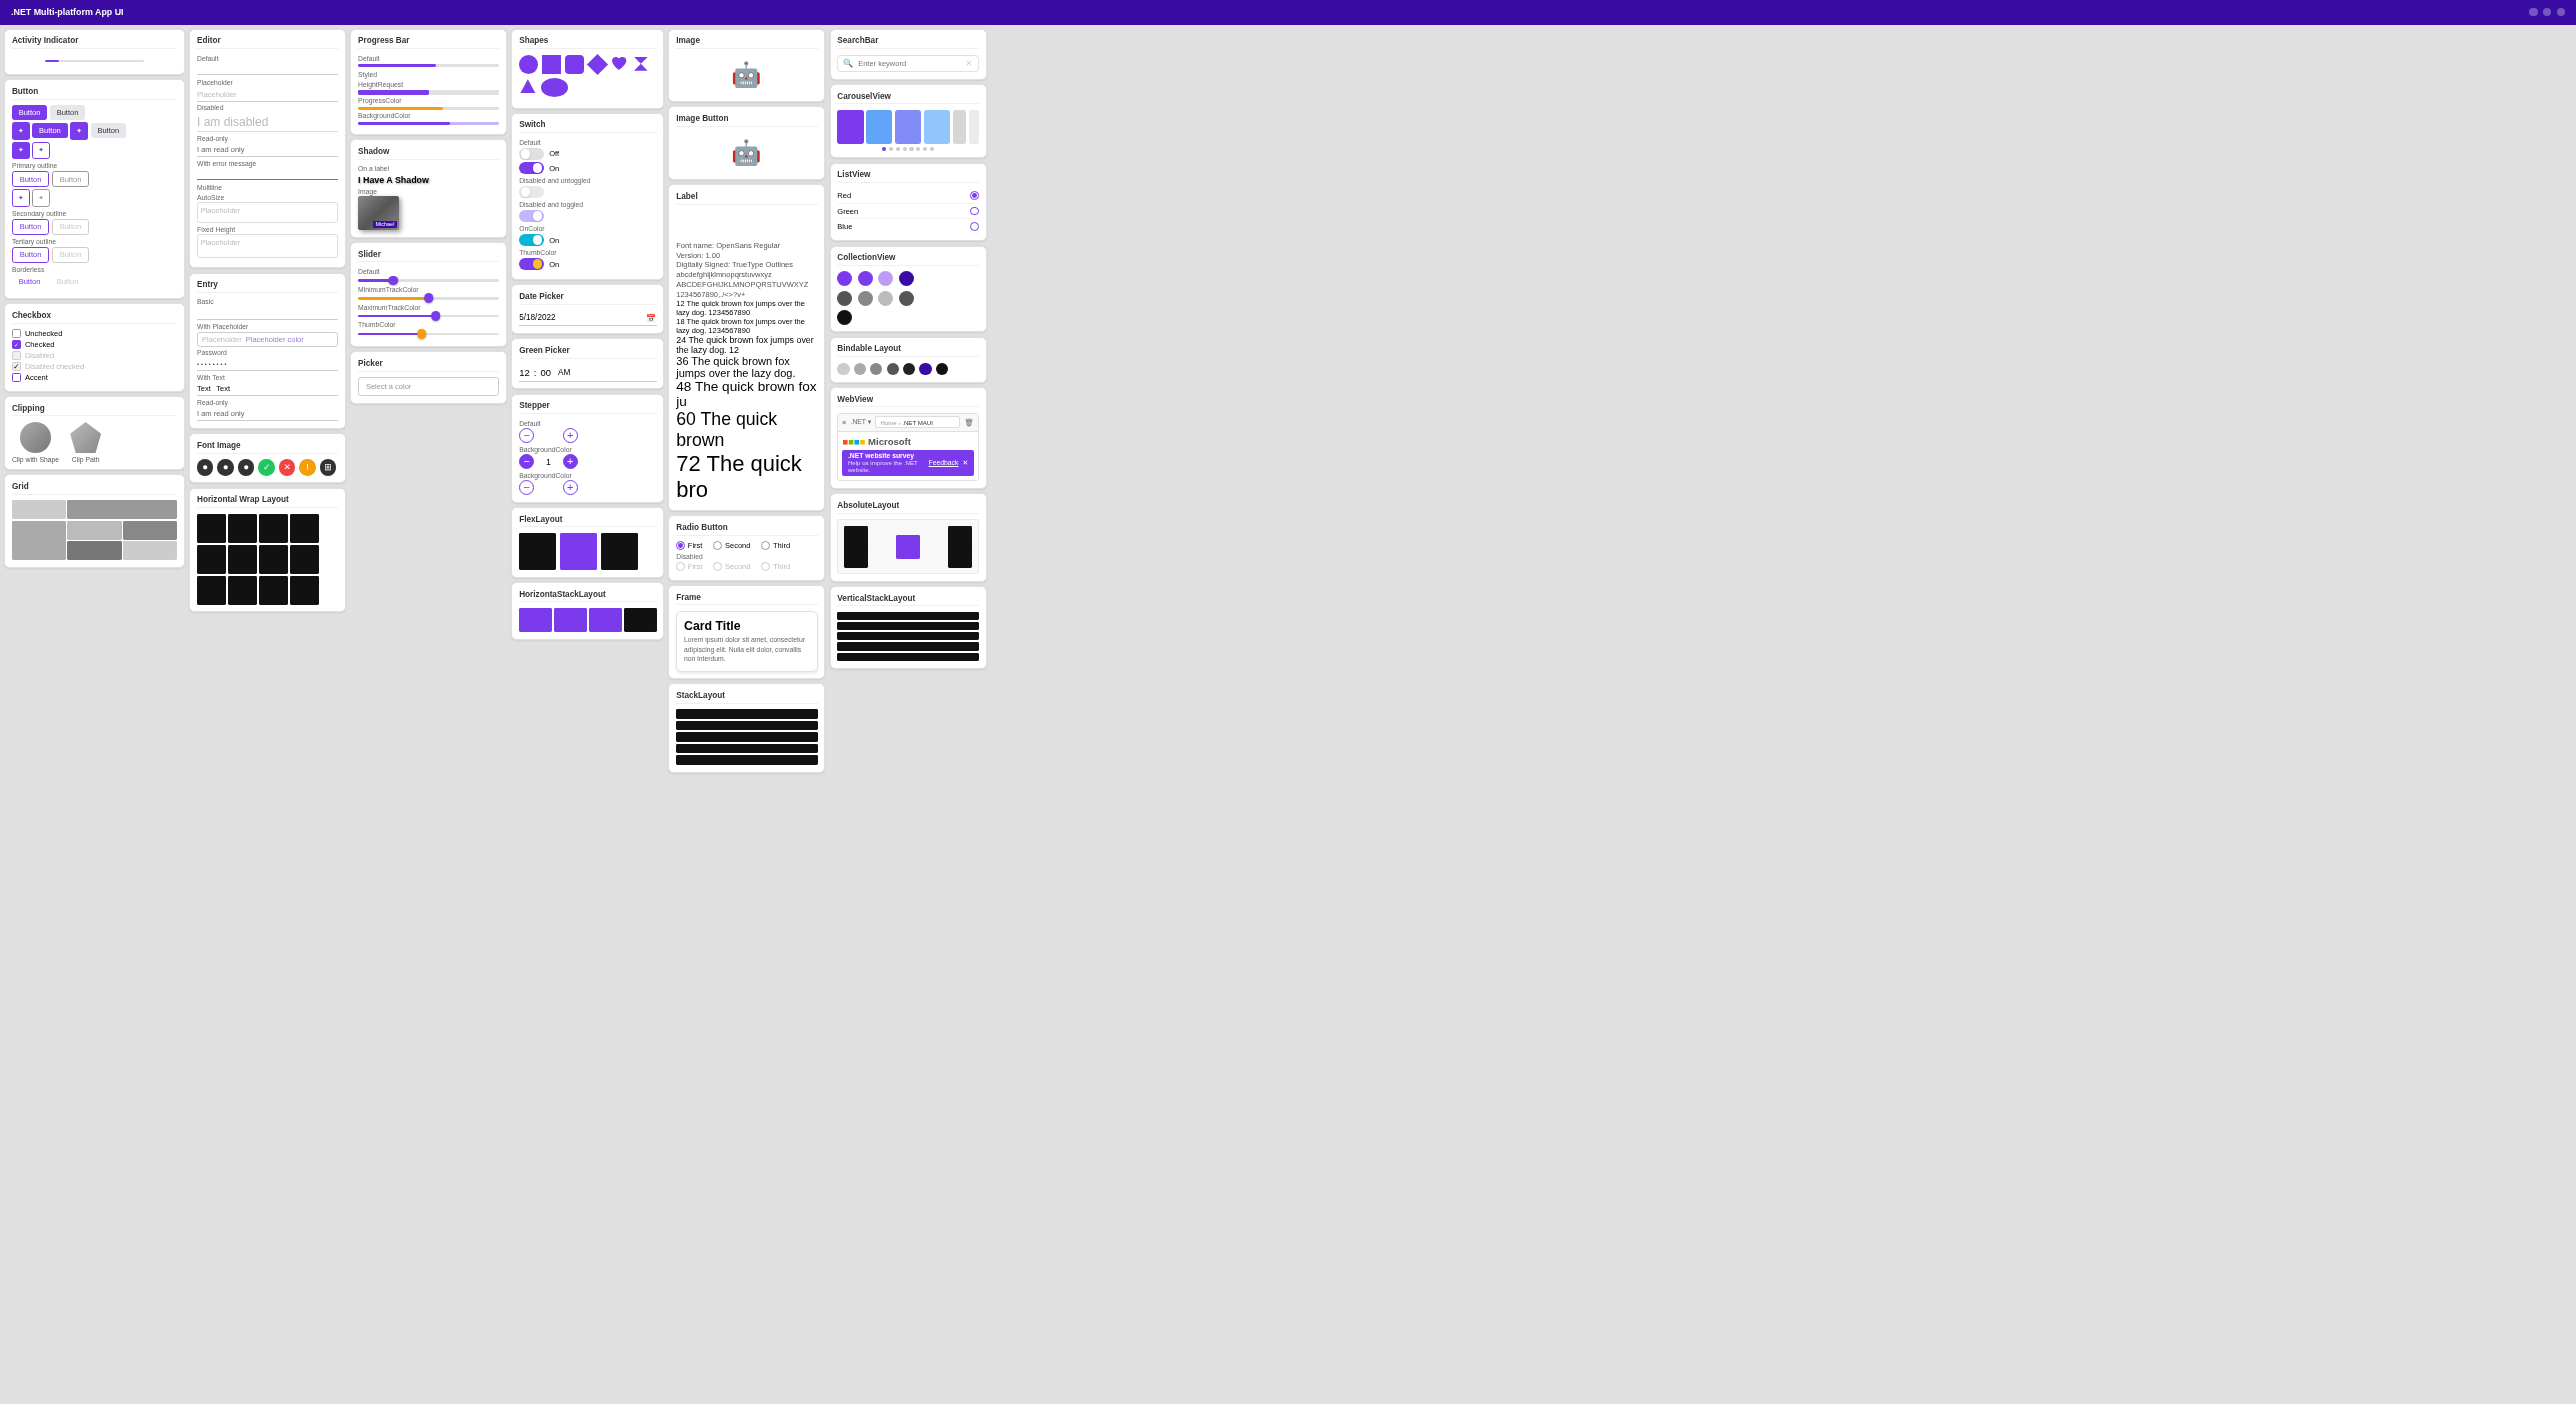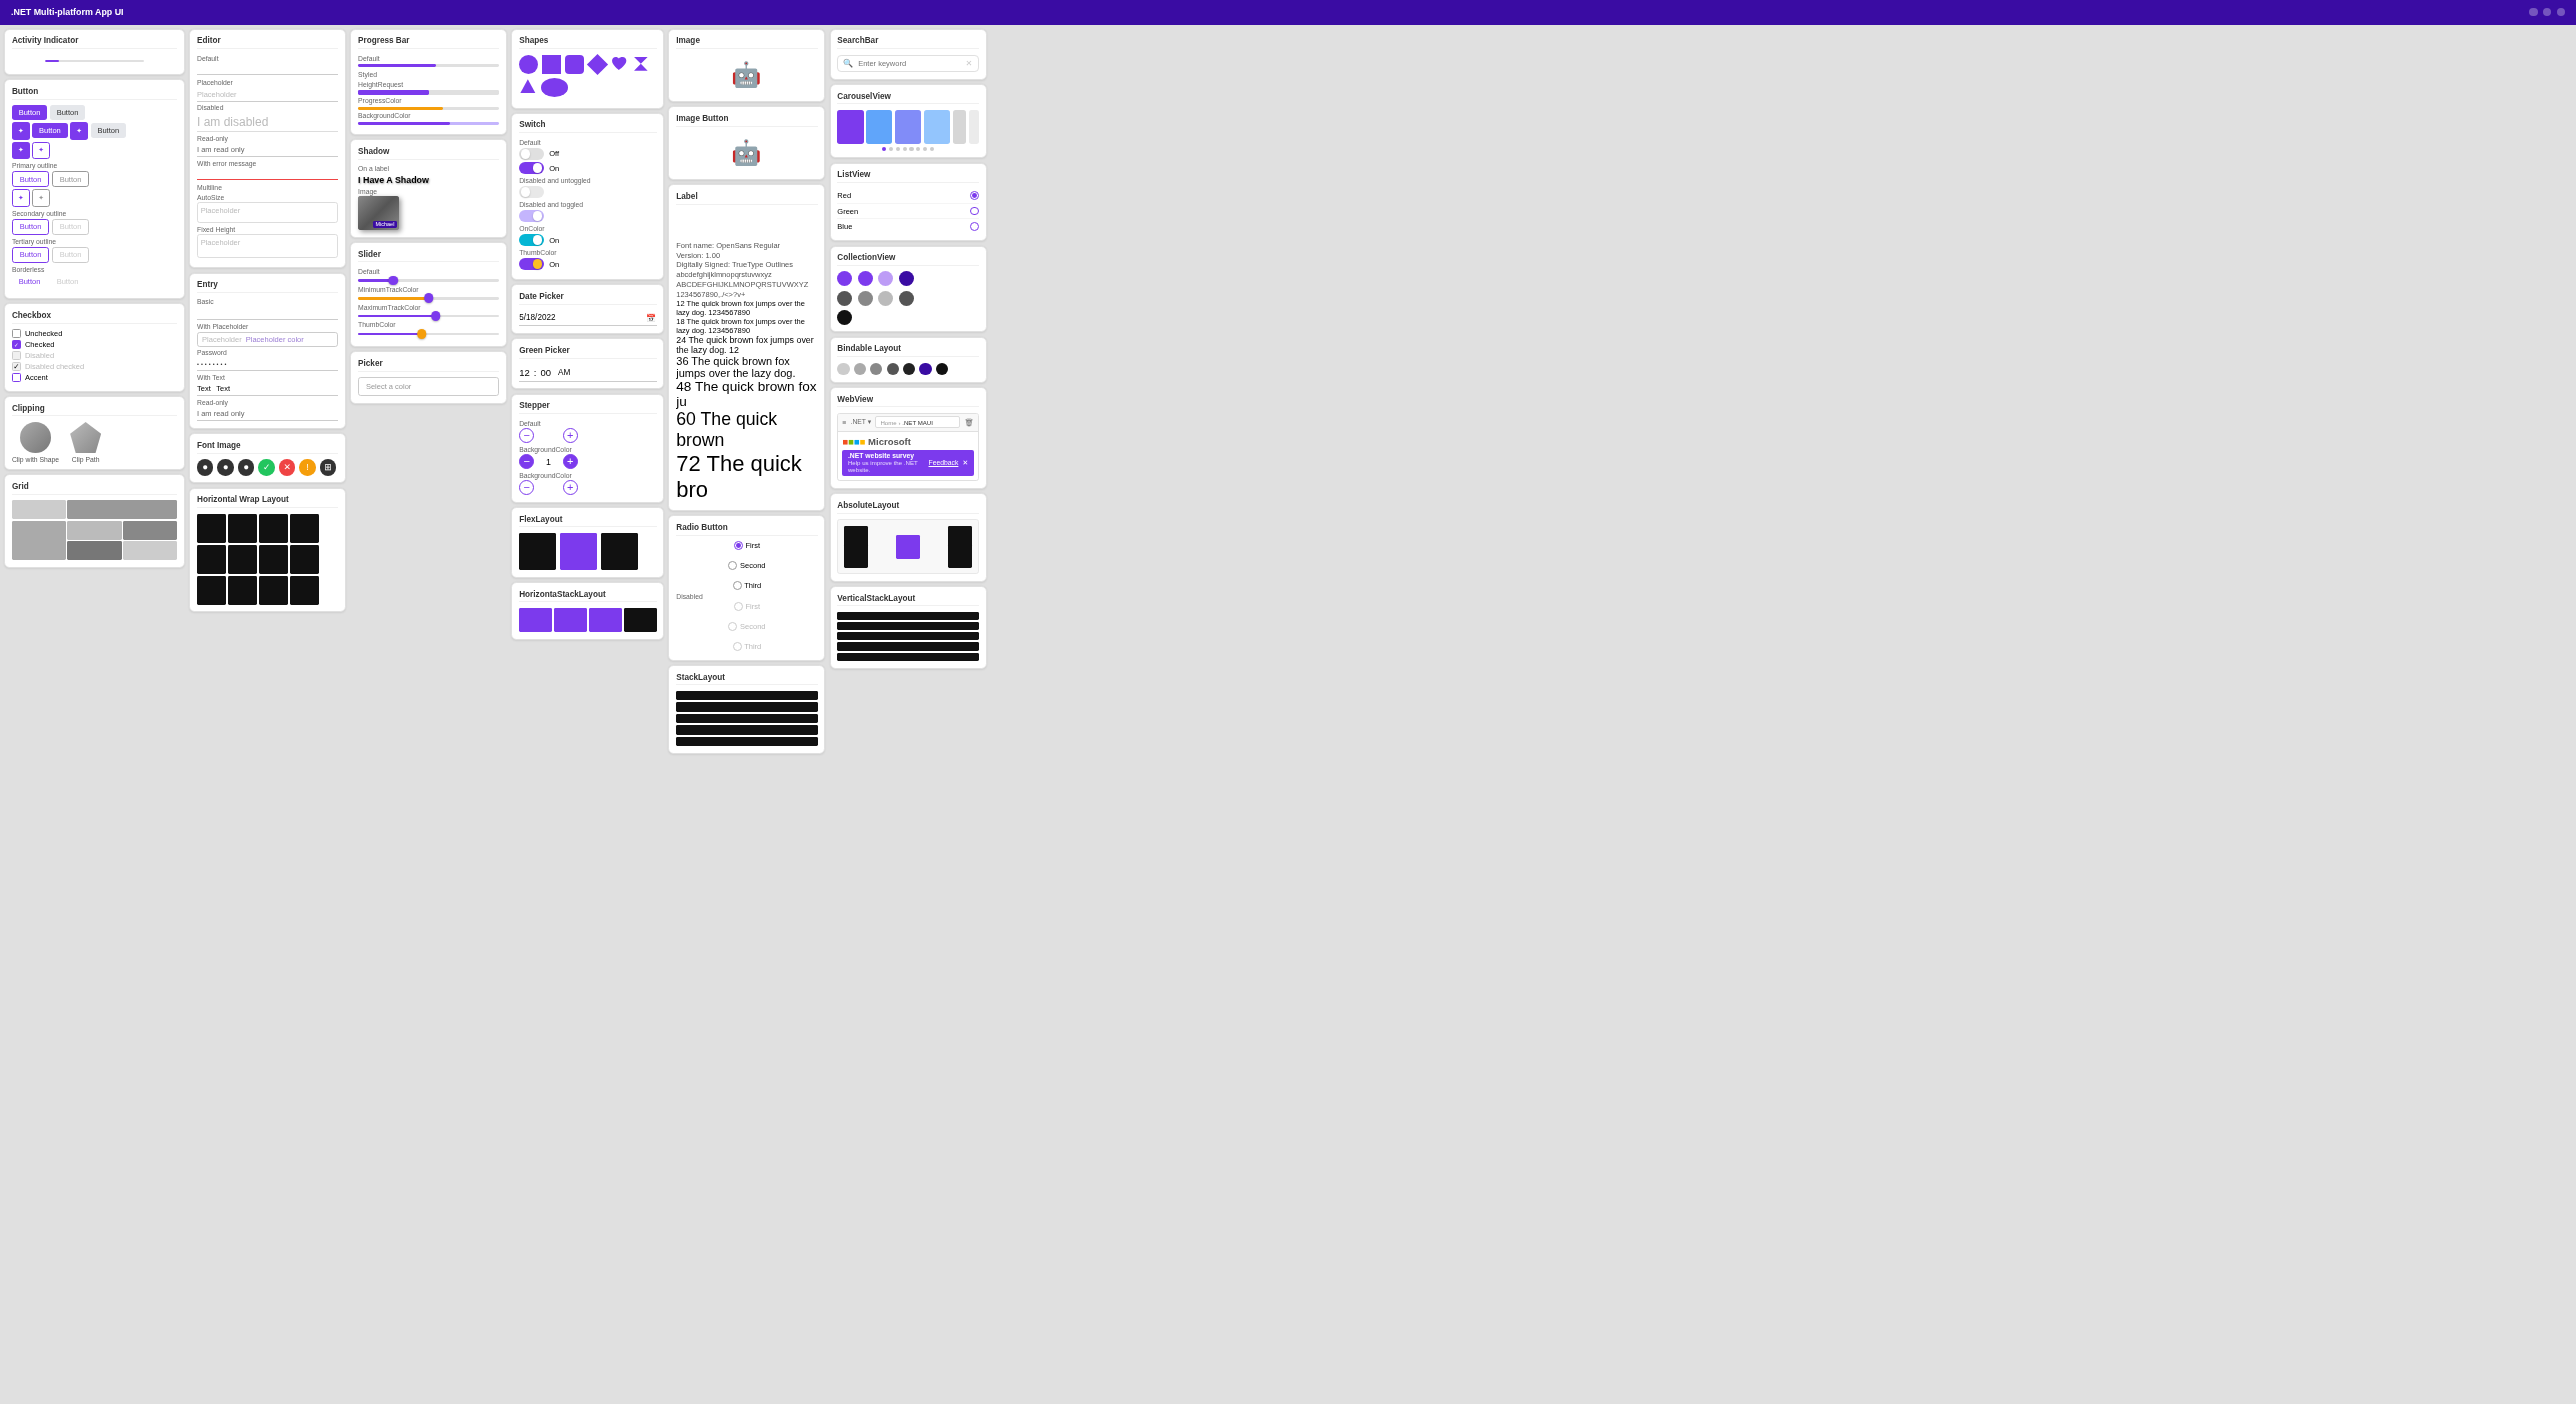--- a/index.html
+++ b/index.html
@@ -115,21 +115,21 @@
     .stepper-row { display: flex; align-items: center; gap: 4.1px; }
     .stepper-btn { width: 15px; height: 15px; border-radius: 50%; border: 1px solid #7c3aed; color: #7c3aed; display: flex; align-items: center; justify-content: center; font-size: 11px; line-height: 1; cursor: pointer; }
     .stepper-val { font-size: 8.9px; font-weight: 500; min-width: 20.4px; text-align: center; }
     
     
     .radio-row { display: flex; align-items: center; gap: 2.7px; font-size: 7.5px; }
     .radio { width: 8.9px; height: 8.9px; border-radius: 50%; border: 1px solid #999; display: inline-flex; align-items: center; justify-content: center; flex-shrink: 0; }
     .radio.checked { border-color: #7c3aed; }
     .radio.checked::after { content: ''; width: 4.8px; height: 4.8px; border-radius: 50%; background: #7c3aed; }
     .radio.disabled { border-color: #ccc; }
-    .radio-group { display: flex; gap: 11px; flex-wrap: wrap; align-items: center; margin: 2px 0; flex-direction: column; }
+    .radio-group { display: flex; gap: 11px; flex-wrap: wrap; margin: 2px 0; }
     
     
     .frame-card { border: 0.7px solid #e0e0e0; border-radius: 5.5px; padding: 6.8px; background: white; box-shadow: 0 1.4px 2.7px rgba(0,0,0,0.08); }
     .frame-title { font-size: 12.3px; font-weight: 700; margin-bottom: 2.7px; }
     .frame-body { font-size: 6.8px; color: #666; line-height: 1.4; }
     
     
     .font-display { }
     .font-12 { font-size: 7.5px; color: #555; line-height: 1.3; margin-top: 36px; }
     
@@ -657,20 +657,27 @@
           <div class="radio disabled"></div>
           <span style="color:#bbb;">Second</span>
         </div>
         <div class="radio-row">
           <div class="radio disabled"></div>
           <span style="color:#bbb;">Third</span>
         </div>
       </div>
     </div>
 
+    <div class="card">
+      <div class="card-title">Frame</div>
+      <div class="frame-card">
+        <div class="frame-title">Card Title</div>
+        <div class="frame-body">Lorem ipsum dolor sit amet, consectetur adipiscing elit. Nulla elit dolor, convallis non interdum.</div>
+      </div>
+    </div>
 
     <div class="card">
       <div class="card-title">StackLayout</div>
       <div style="display:flex;flex-direction:column;gap:2px;margin-top:2.7px;">
         <div style="height:9.5px;background:#111;border-radius:1.4px;"></div>
         <div style="height:9.5px;background:#111;border-radius:1.4px;"></div>
         <div style="height:9.5px;background:#111;border-radius:1.4px;"></div>
         <div style="height:9.5px;background:#111;border-radius:1.4px;"></div>
         <div style="height:9.5px;background:#111;border-radius:1.4px;"></div>
       </div>

